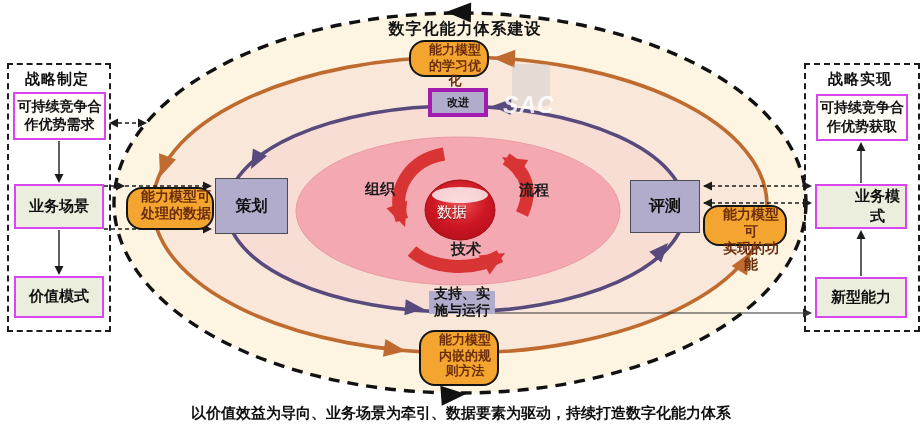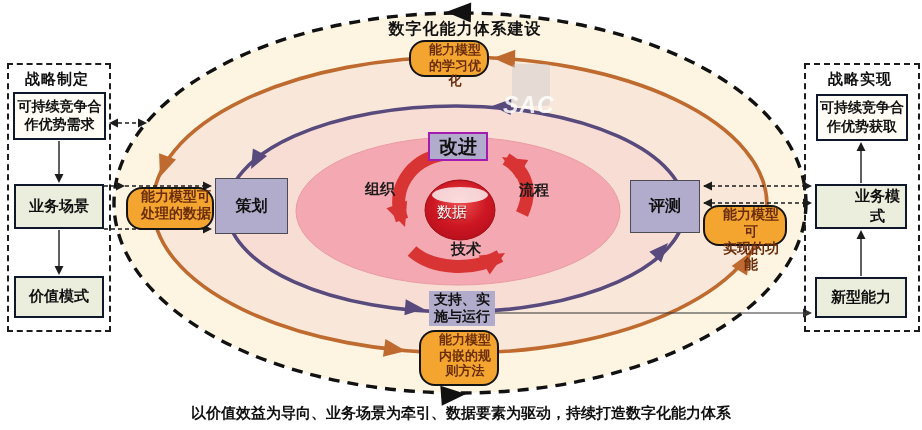--- a/index.html
+++ b/index.html
@@ -11,29 +11,29 @@
   svg{position:absolute;left:0;top:0;}
   .panel{
     border:2px dashed #1c1c1c;background:transparent;
   }
   .panel-title{
     text-align:center;font-size:15px;font-weight:600;letter-spacing:1px;
   }
   .sbox{
     display:flex;align-items:center;justify-content:center;text-align:center;
     font-size:15px;font-weight:600;line-height:1.3;
-    background:#ebeedd;border:2px solid #0f172a;box-sizing:border-box;
+    background:#ebeedd;border:2px solid #d946ef;box-sizing:border-box;
   }
   .sbox.white{background:#fffdf6;font-size:14px;border-width:2px;}
   .pbox{
     display:flex;flex-direction:column;align-items:center;justify-content:center;text-align:center;
     background:#b2accc;font-size:16px;font-weight:600;box-sizing:border-box;line-height:1.15;
   }
   .pbox.bordered{border:1.6px solid #4b4b55;}
-  .pbox.lite{border:2px solid #a21caf;font-size:19px;margin-top:44px;}
+  .pbox.lite{border:4px solid #a21caf;font-size:11px;}
   .obox{
     display:flex;flex-direction:column;align-items:center;justify-content:flex-start;text-align:center;
     background:#f3a52f;border:2.2px solid #141414;border-radius:16px;
     color:#6b2d0b;font-weight:700;font-size:14px;line-height:1.2;box-sizing:border-box;padding-left:12px;
   }
   .ln{display:block;}
   .orbit-label{font-size:15px;font-weight:600;color:#1a1a1a;text-align:center;}
   .data-label{
     font-size:15px;font-weight:400;color:#ffffff;
     text-shadow:0 1px 1px rgba(90,0,0,.8);
@@ -163,21 +163,21 @@
 
   <div class="abs pbox bordered" style="left:215px;top:178px;width:73px;height:56px;">
     <span class="ln">策划</span>
   </div>
   <div class="abs pbox lite" style="left:428px;top:88px;width:60px;height:29px;">
     <span class="ln">改进</span>
   </div>
   <div class="abs pbox bordered" style="left:630px;top:180px;width:70px;height:53px;">
     <span class="ln">评测</span>
   </div>
-  <div class="abs pbox" style="left:429px;top:291px;width:66px;height:35px;font-size:14px;text-align:center;">
+  <div class="abs pbox" style="left:429px;top:291px;width:66px;height:23px;font-size:14px;text-align:center;">
     <span class="ln">支持、实</span>
     <span class="ln">施与运行</span>
   </div>
 
   <div class="abs obox" style="left:409px;top:40px;width:80px;height:37px;font-size:13px;">
     <span class="ln">能力模型</span>
     <span class="ln">的学习优化</span>
   </div>
   <div class="abs obox" style="left:126px;top:187px;width:88px;height:43px;">
     <span class="ln">能力模型可</span>

